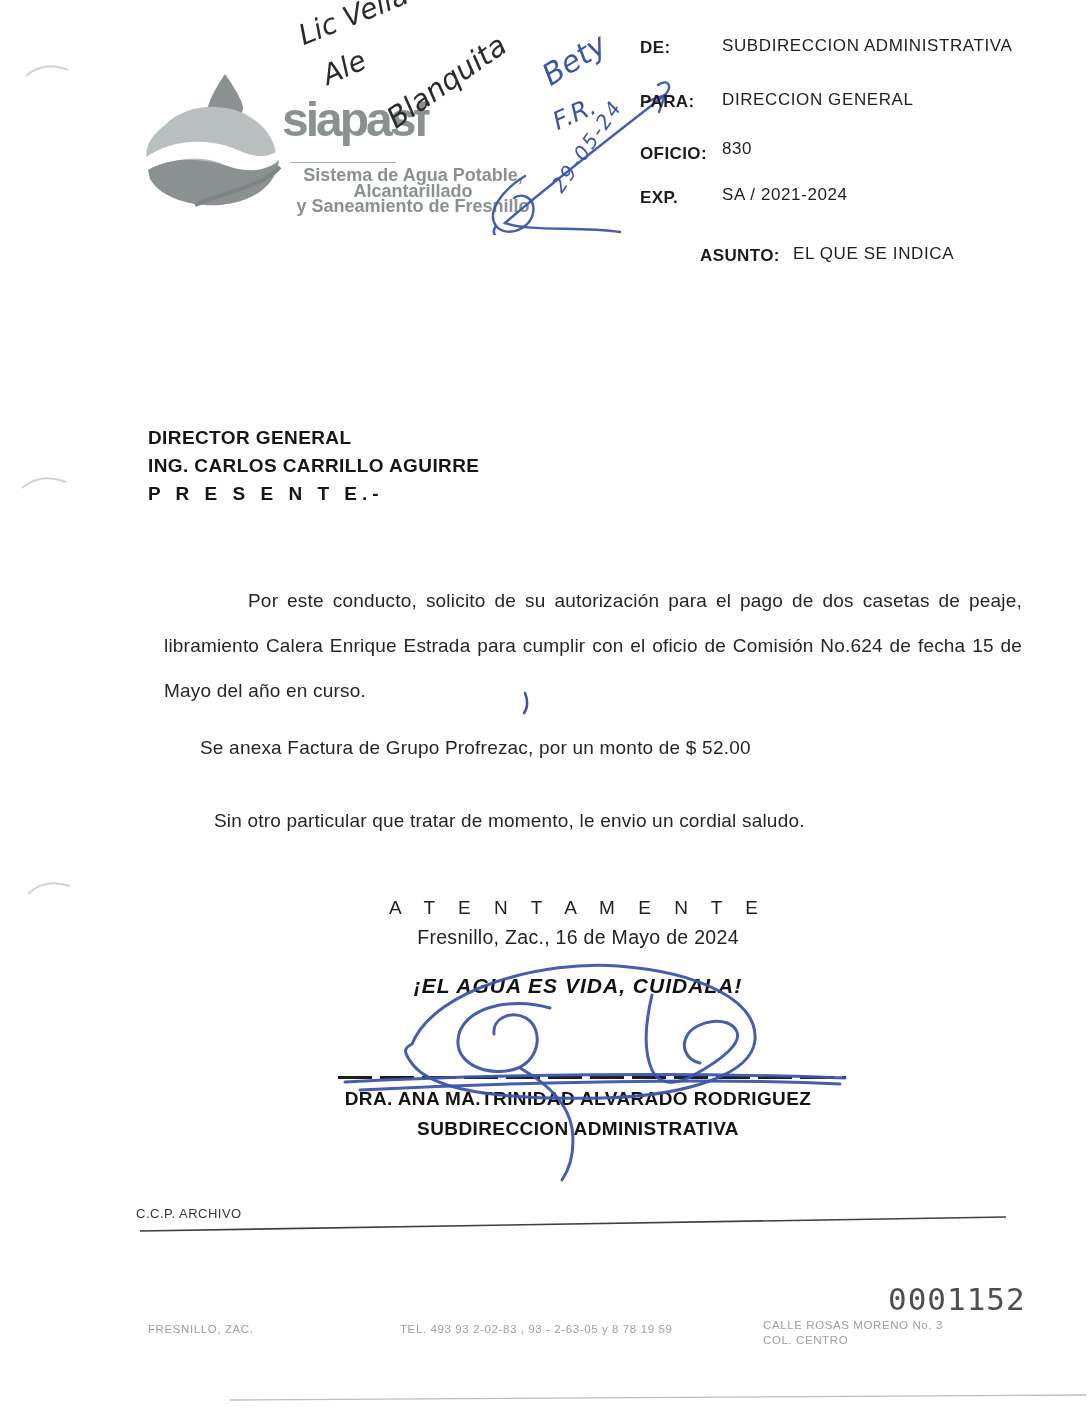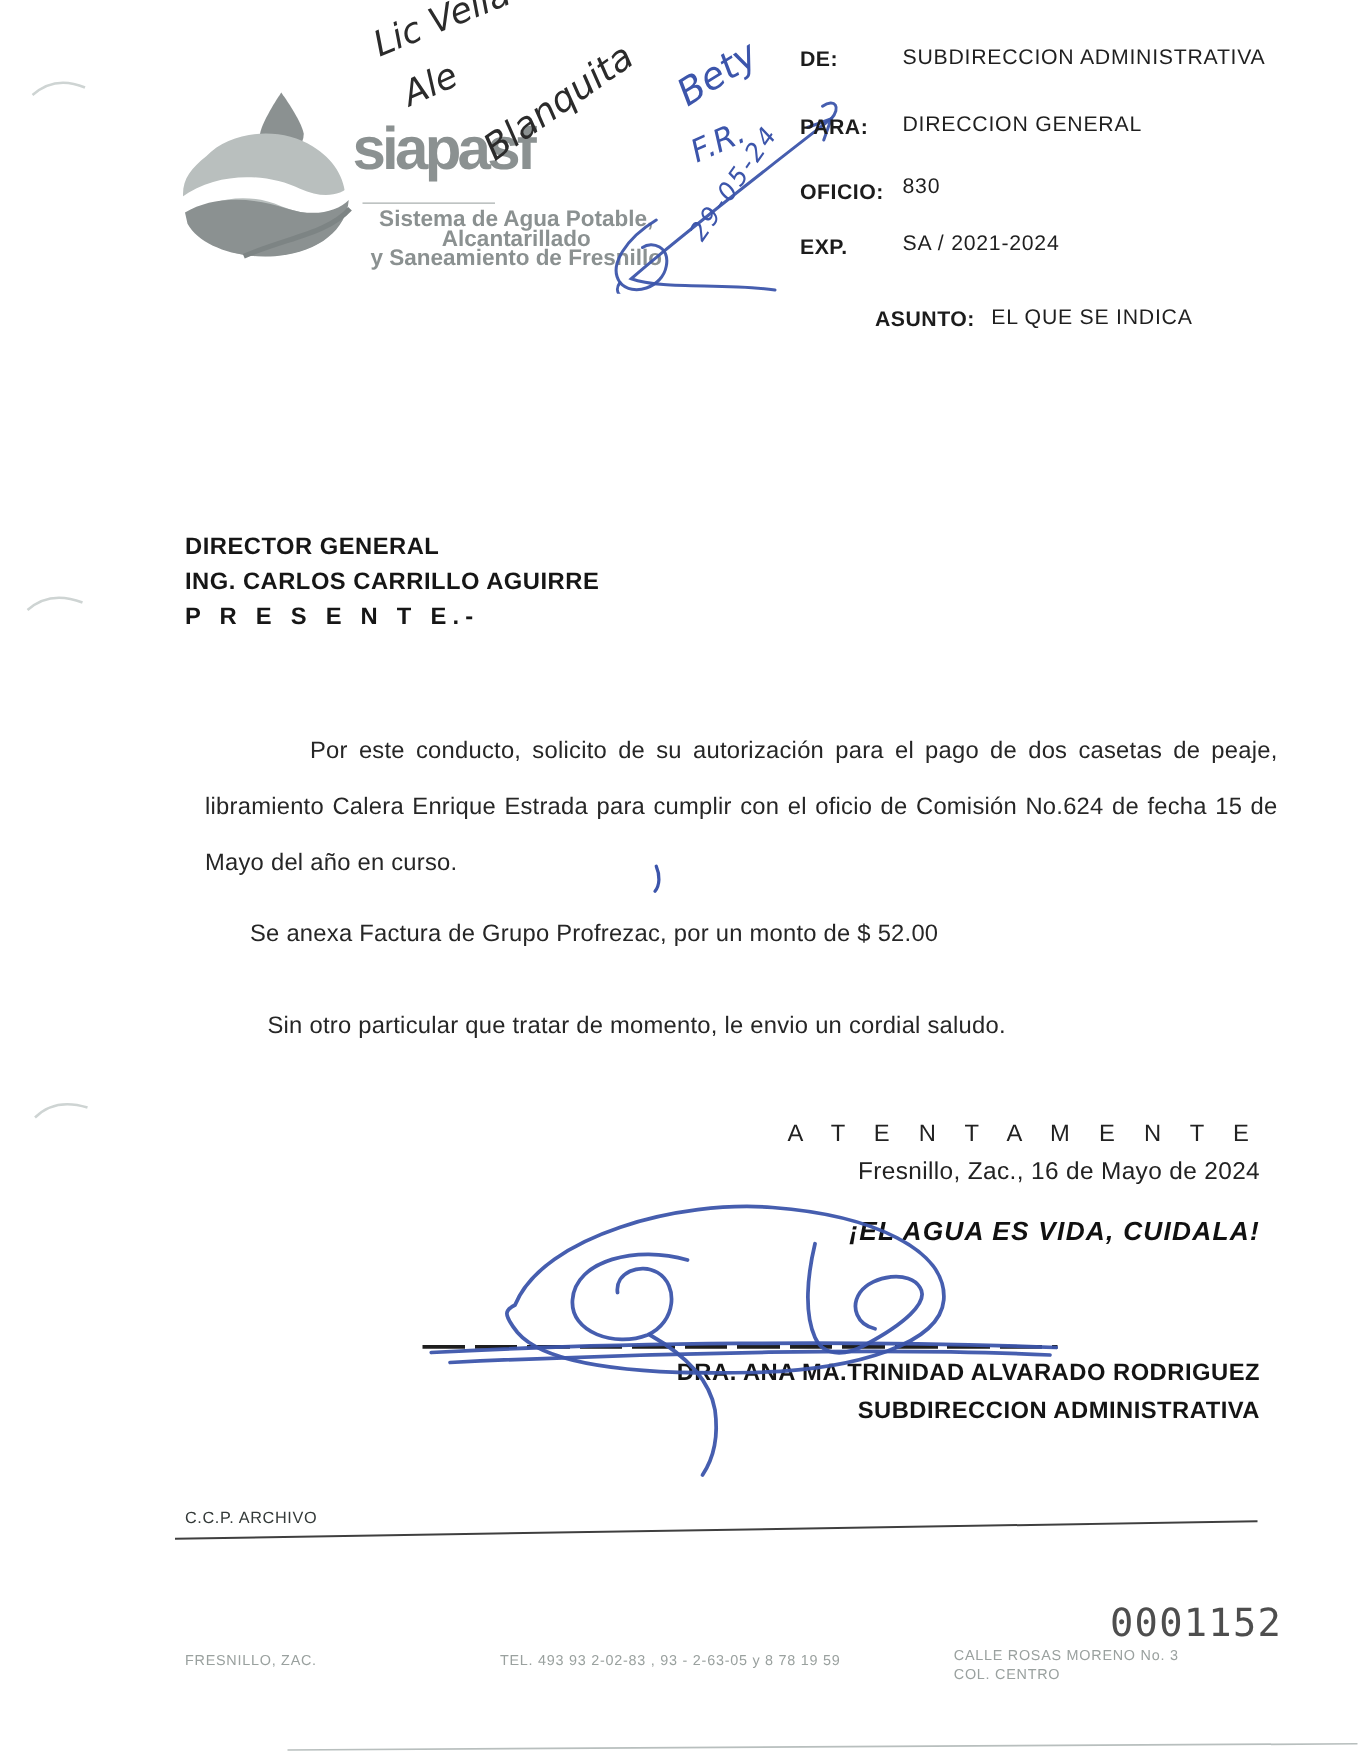--- a/index.html
+++ b/index.html
@@ -29,21 +29,21 @@
 
   
   .addr { left:148px; font-size:19px; font-weight:bold; color:#161616; letter-spacing:.4px; line-height:28px; }
   .addr-spaced { letter-spacing:5px; }
 
   
   .para { left:164px; width:858px; font-size:19px; color:#262626; letter-spacing:.2px; }
   .para1 { line-height:45px; text-align:justify; text-indent:84px; }
 
   
-  .center-block { left:148px; width:860px; text-align:right; }
+  .center-block { left:148px; width:860px; text-align:center; }
   .atent { font-size:19px; letter-spacing:9px; color:#222; }
   .placedate { font-size:19.5px; color:#222; letter-spacing:.3px; }
   .slogan { font-size:21px; font-weight:bold; font-style:italic; color:#111; letter-spacing:1px; }
   .signer-name { font-size:19px; font-weight:bold; color:#141414; letter-spacing:.4px; }
   .dash-line { height:3px;
     background:repeating-linear-gradient(90deg,#1e1e1e 0 34px, rgba(0,0,0,0) 34px 42px); }
 
   
   .ccp { font-size:13px; color:#343a39; letter-spacing:.5px; }
   .folio { font-family:"DejaVu Sans Mono", monospace; font-size:31px; color:#4e4e4e; letter-spacing:1px;margin-top:19px; }
@@ -144,21 +144,21 @@
 
   <svg class="abs" style="left:340px;top:950px" width="510" height="232" viewBox="0 0 510 232">
     <path class="ink-stroke" d="M72,94 C95,38 205,10 278,16 C358,22 418,50 415,90 C412,124 348,146 262,148 C176,150 98,144 74,116 C62,101 64,98 72,94"></path>
     <path class="ink-stroke" d="M210,58 C170,46 120,58 118,90 C116,116 152,128 178,118 C201,108 203,78 186,68 C172,60 152,68 154,84"></path>
     <path class="ink-stroke" d="M180,118 C210,135 228,155 232,178 C235,200 230,218 222,230"></path>
     <path class="ink-stroke" d="M312,45 C306,70 303,100 312,120 C318,134 334,136 352,126 C382,110 404,92 396,80 C388,66 358,70 348,84 C340,96 346,110 360,113"></path>
     <path class="ink-stroke" d="M5,132 C150,124 350,122 505,128"></path>
     <path class="ink-stroke" d="M20,140 C180,132 380,128 500,134"></path>
   </svg>
 
-  <div class="abs ccp" style="left:148px;top:1206px">C.C.P. ARCHIVO</div>
+  <div class="abs ccp" style="left:136px;top:1206px">C.C.P. ARCHIVO</div>
   <svg class="abs" style="left:138px;top:1212px" width="870" height="24">
     <line x1="2" y1="19" x2="868" y2="5" stroke="#3f3f3f" stroke-width="1.6"></line>
   </svg>
 
   <div class="abs folio" style="left:888px;top:1262px">0001152</div>
 
   <div class="abs foot" style="left:148px;top:1322px">FRESNILLO, ZAC.</div>
   <div class="abs foot" style="left:400px;top:1322px">TEL. 493 93 2-02-83 , 93 - 2-63-05 y 8 78 19 59</div>
   <div class="abs foot" style="left:763px;top:1318px">
     <div>CALLE ROSAS MORENO No. 3</div>

